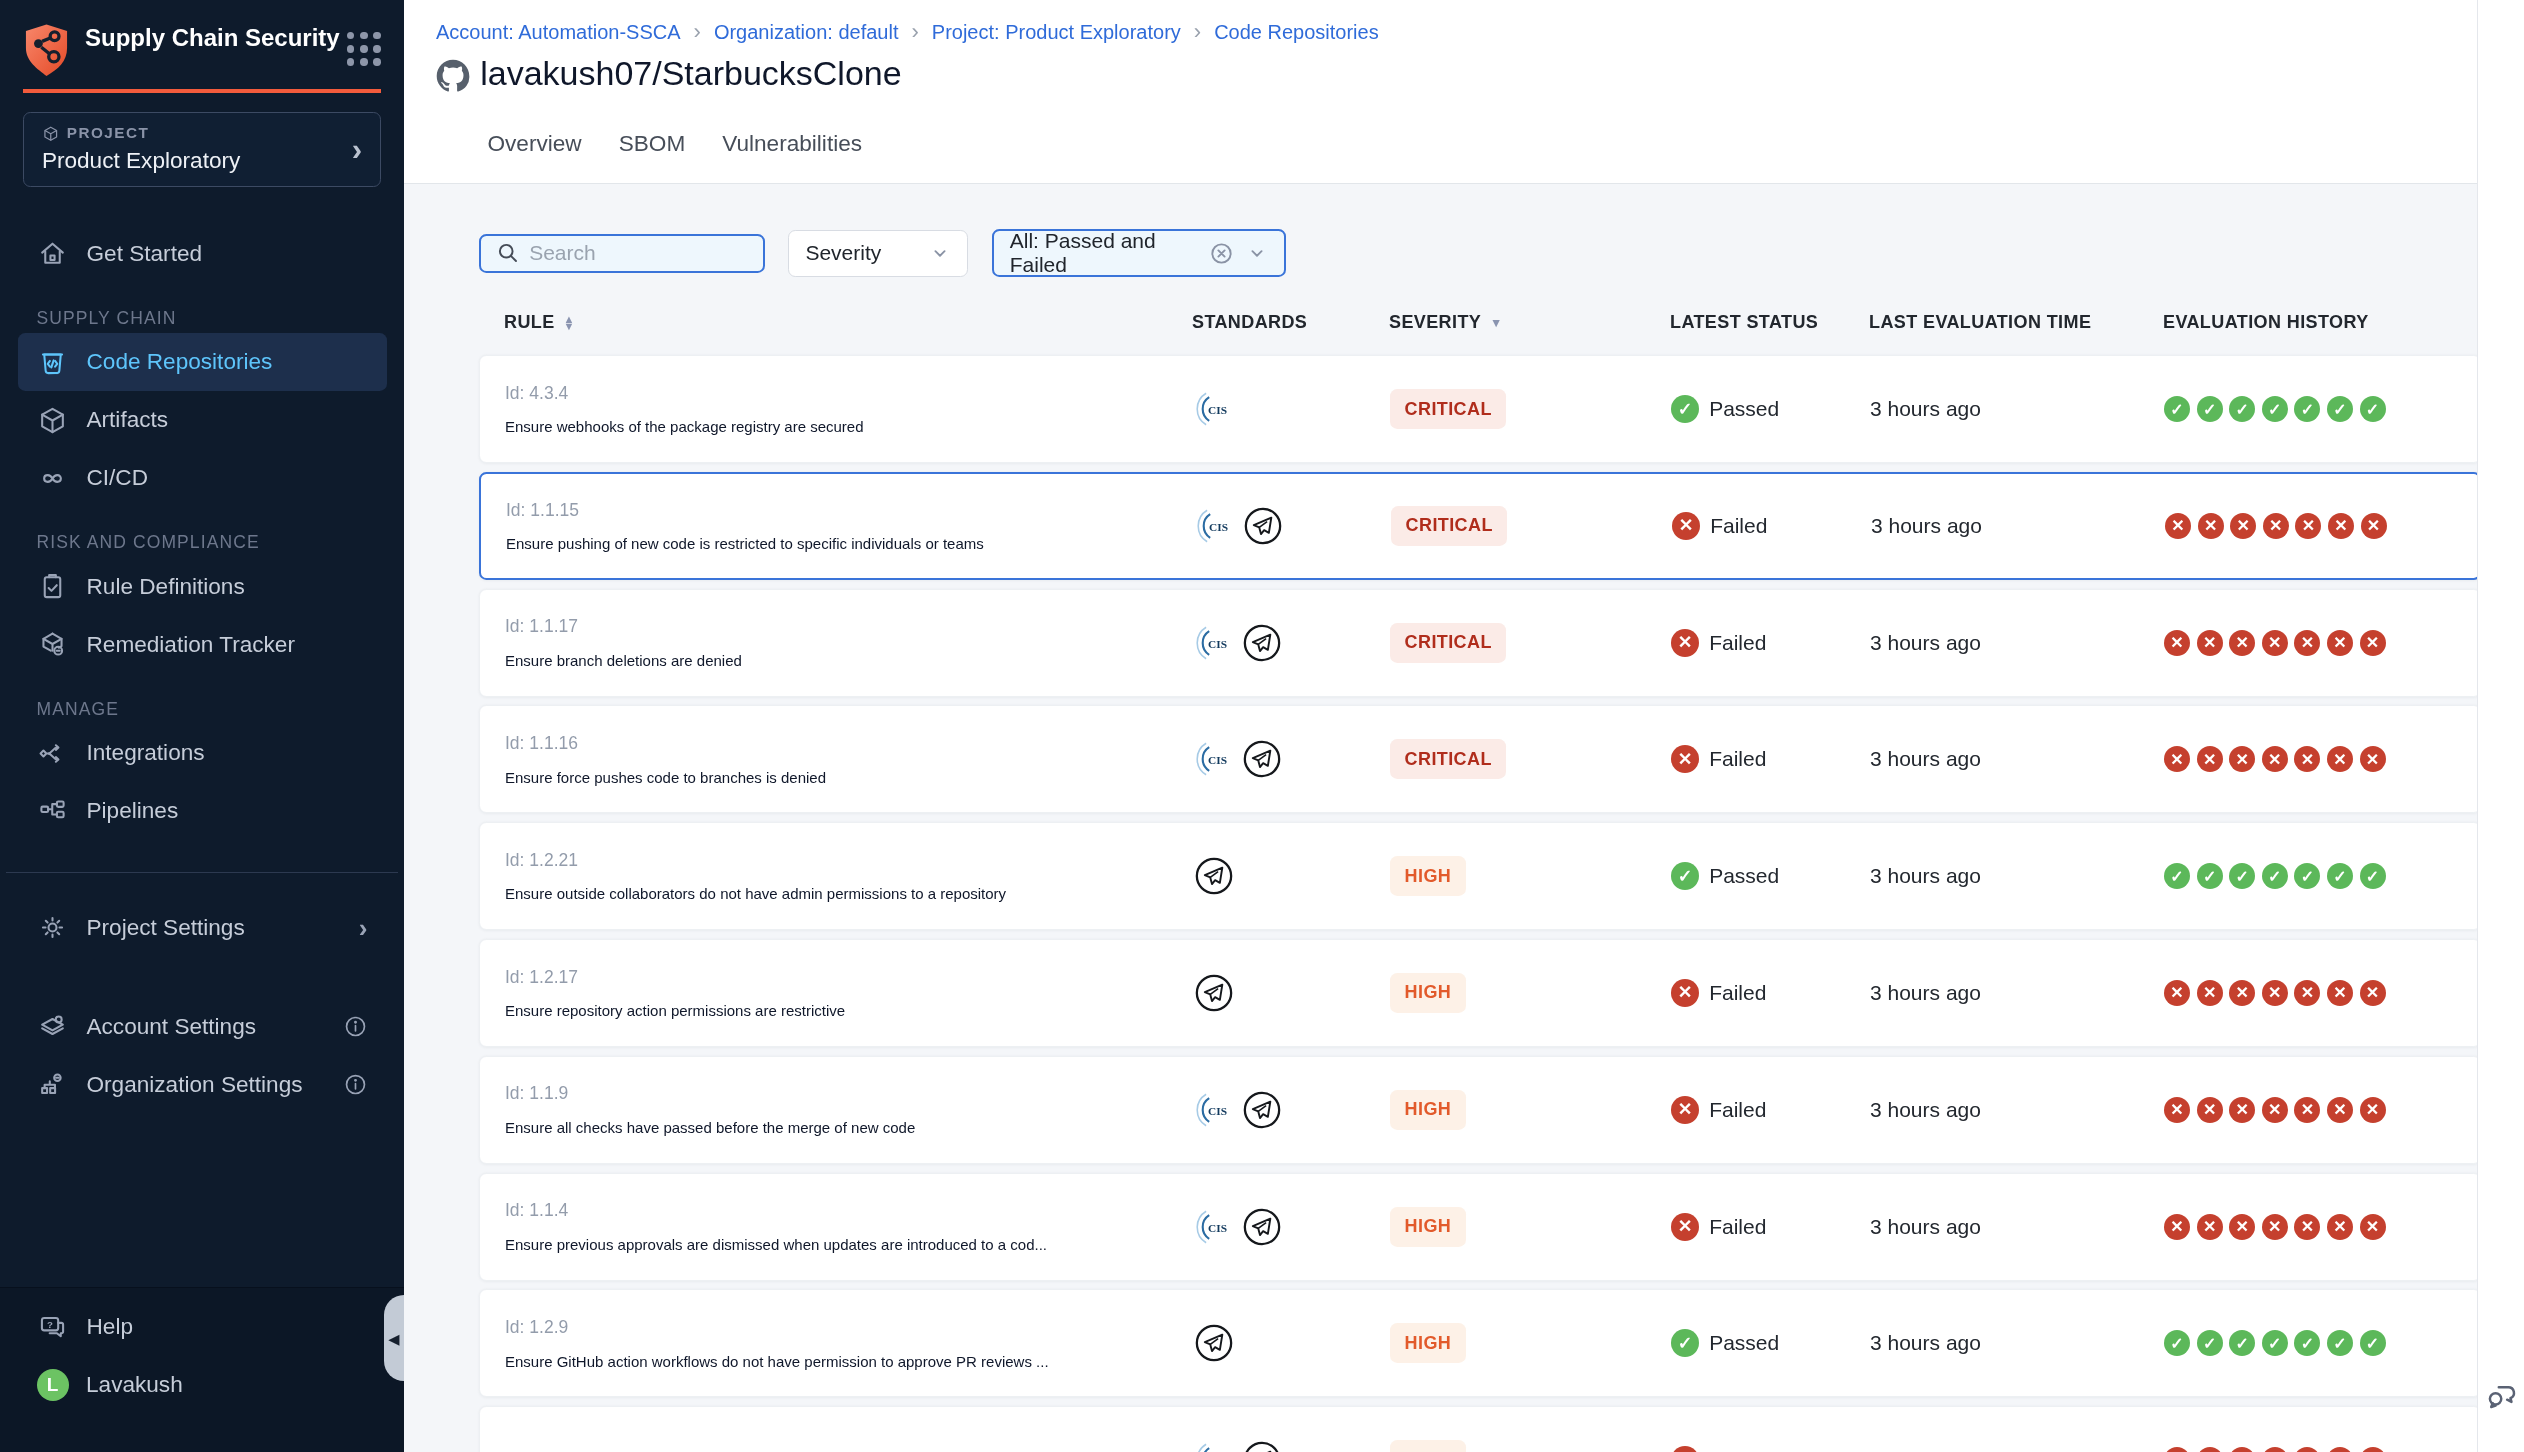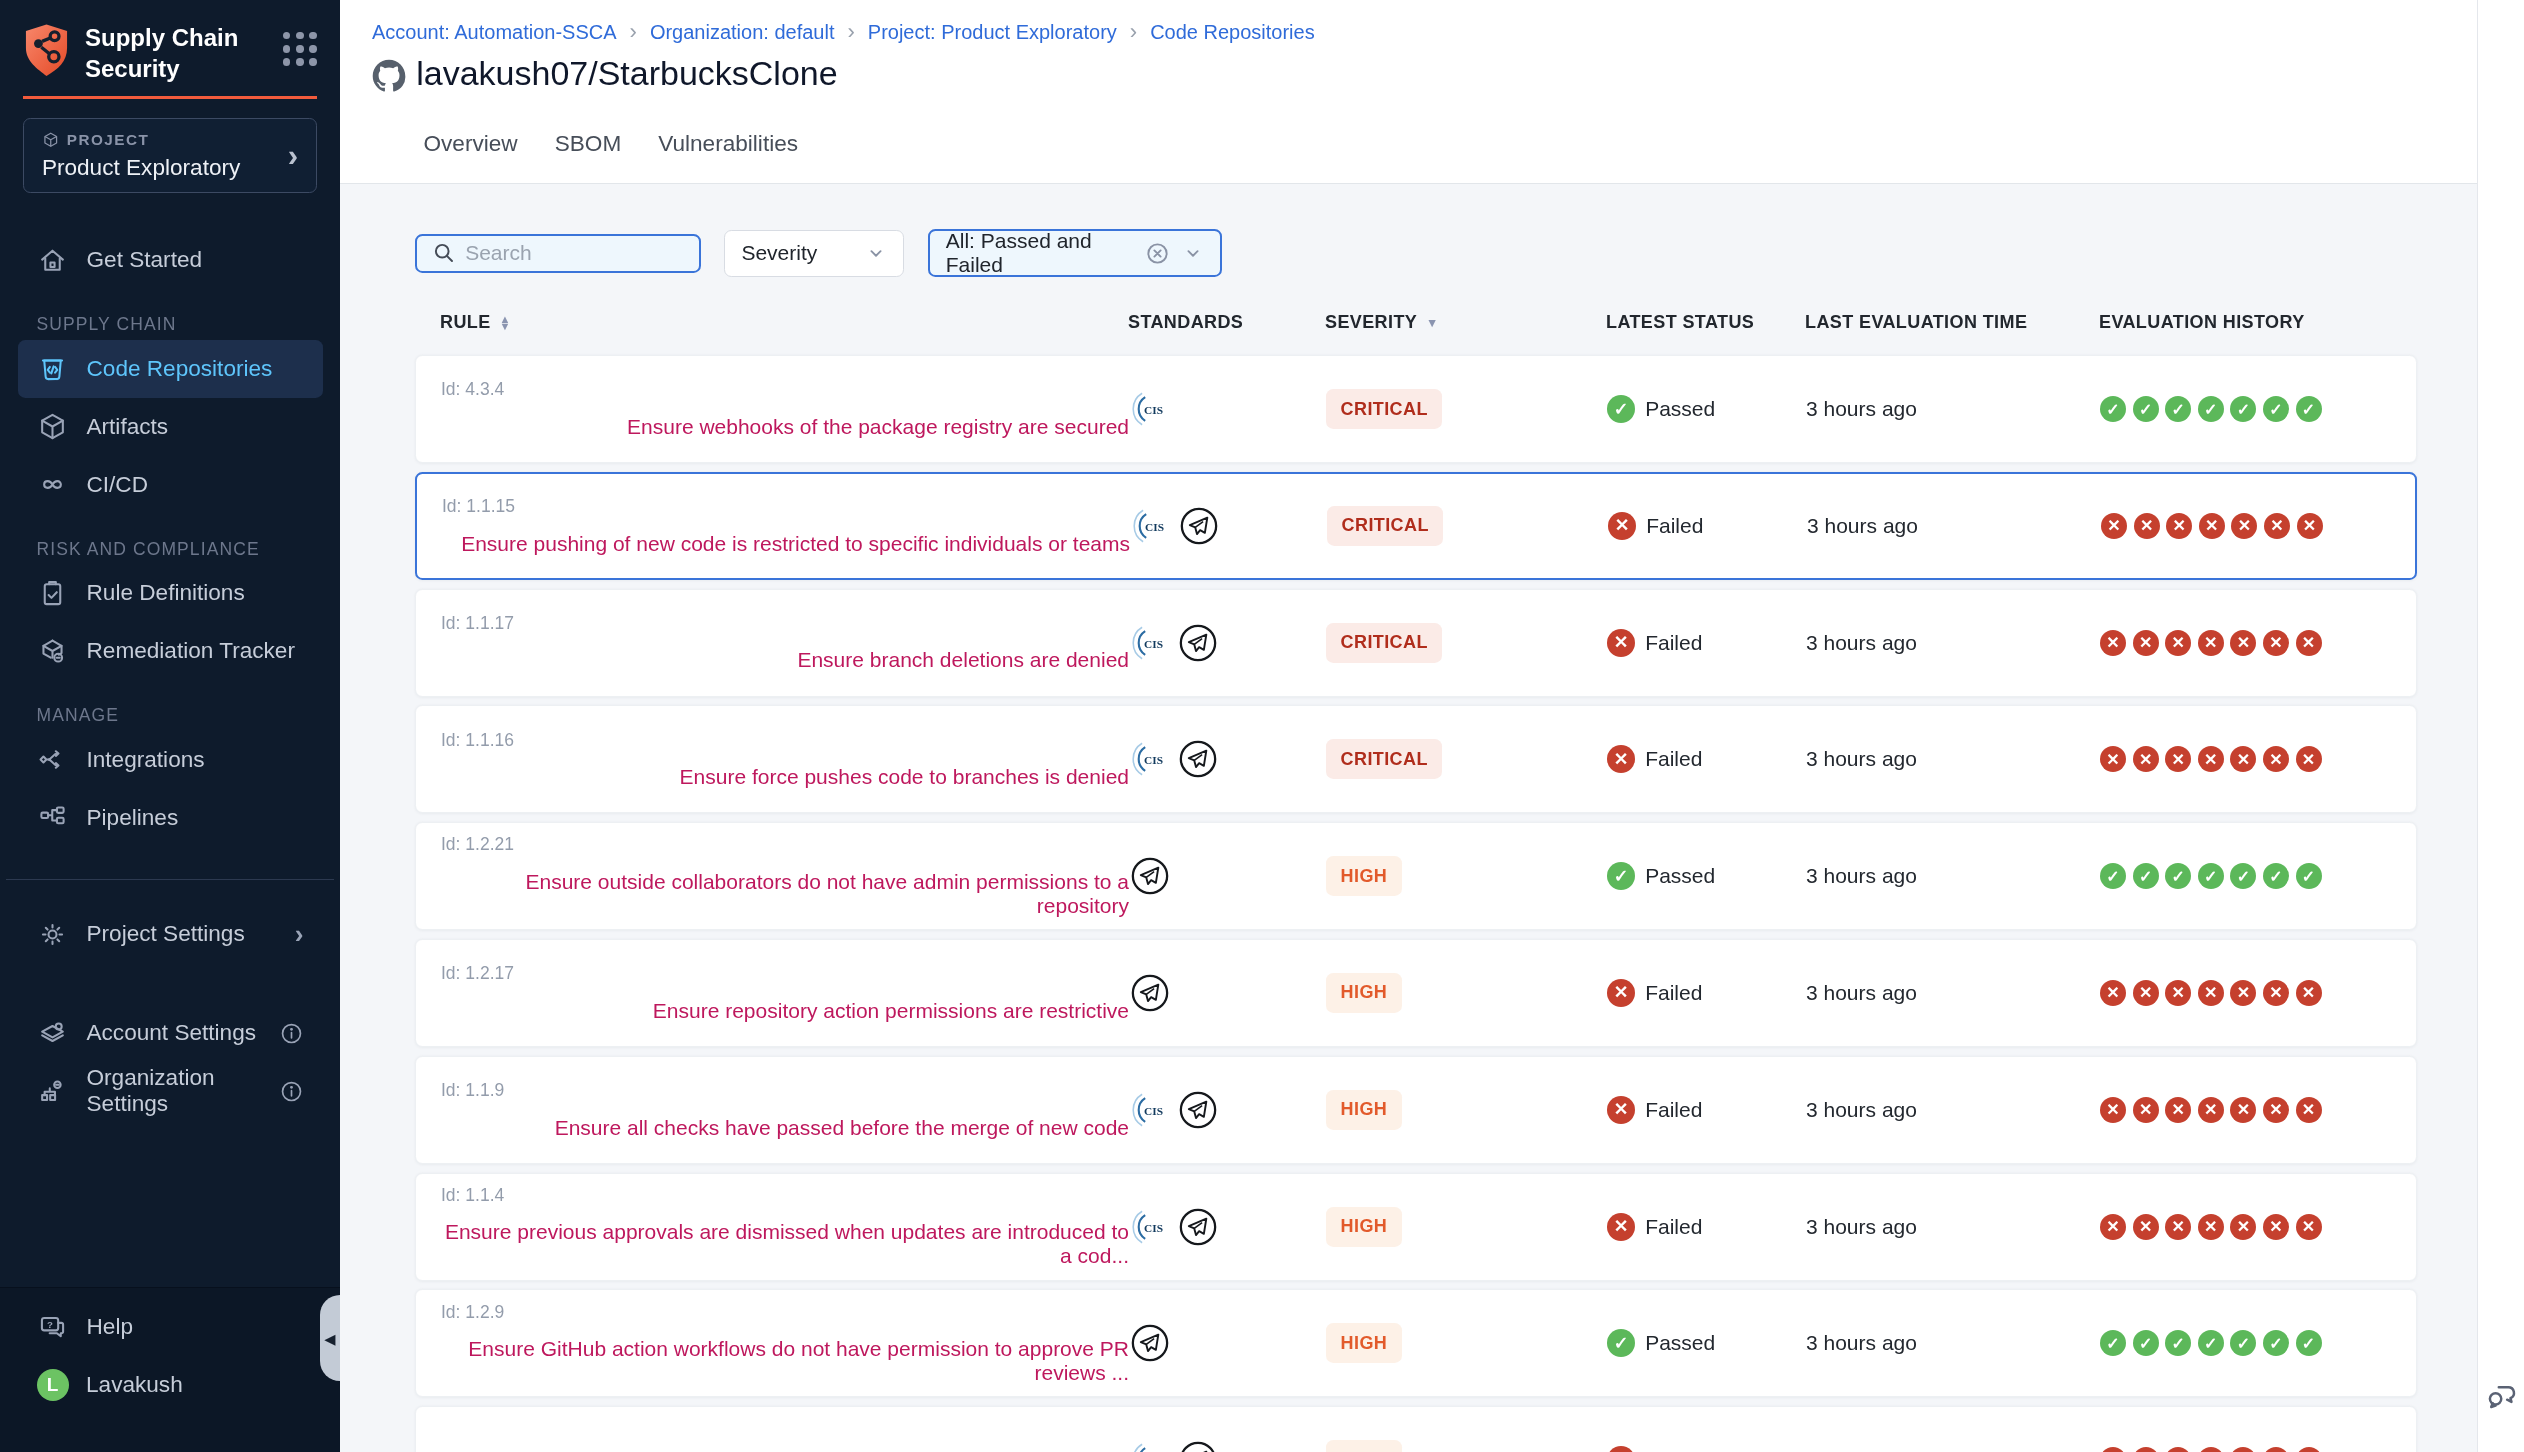--- a/index.html
+++ b/index.html
@@ -1,21 +1,21 @@
 <!DOCTYPE html>
 <html style="font-size:11.7px"><head>
 <meta charset="utf-8">
 <style>
   * { margin:0; padding:0; box-sizing:border-box; }
   html,body { width:2525px; height:1452px; }
   body { font-family:"Liberation Sans", sans-serif; background:#fff; overflow:hidden; }
   .app { position:relative; width:2525px; height:1452px; display:flex; }
 
   
-  .sidebar { width:340px; flex-shrink:0; background:#0e1b2c; color:#c6cdd9; display:flex; flex-direction:column; position:relative; }
+  .sidebar { width:404px; flex-shrink:0; background:#0e1b2c; color:#c6cdd9; display:flex; flex-direction:column; position:relative; }
   .side-top { padding:23.4px 23.4px 0; }
   .brand-row { display:flex; align-items:flex-start; }
   .shield { width:47px; height:54px; flex-shrink:0; }
   .brand-title { font-size:24px; font-weight:bold; color:#fff; line-height:1.26; margin-left:14.6px; flex:1; }
   .grid-icon { display:grid; grid-template-columns:repeat(3,7.3px); gap:5.8px; margin-top:8.8px; cursor:pointer; }
   .grid-icon span { width:7.3px; height:7.3px; border-radius:50%; background:#8d96a9; }
   .brand-divider { height:3.7px; background:#f25b3c; margin:11.7px 23.4px 0; }
   .project-card { margin:19px 23.4px 0; border:1.5px solid #3c4a63; border-radius:7.3px; padding:11.7px 17.5px; display:flex; align-items:center; background:#101f33; cursor:pointer; }
   .project-col { flex:1; min-width:0; }
   .project-label-row { display:flex; align-items:center; gap:7.3px; color:#8a93a8; }
@@ -65,21 +65,21 @@
   .thead { display:grid; grid-template-columns:688px 197px 281px 199px 294px 1fr; padding:0 25px; margin:35px 0 22px; width:2002px; font-size:18px; font-weight:bold; color:#22272e; letter-spacing:0.4px; align-items:center; }
   .th { display:flex; align-items:center; gap:8.8px; }
   .sort-stack { display:flex; flex-direction:column; line-height:.62; color:#8a94b0; font-size:11px; }
   .tri-desc { color:#8a94b0; font-size:12.4px; }
 
   .rows { width:2002px; }
   .row-card { display:grid; grid-template-columns:688px 197px 281px 199px 294px 1fr; padding:0 25px; background:#fff; border-radius:7.3px; border:1.5px solid #edf0f3; min-height:108px; margin-bottom:8.8px; align-items:center; box-shadow:0 0.7px 2.9px rgba(20,30,50,.05); cursor:pointer; }
   .row-card.selected { border:2.9px solid #3a74d9; }
   .rule-cell { display:flex; flex-direction:column; justify-content:center; gap:14.6px; padding:10.2px 0; }
   .rule-id { font-size:17.5px; color:#939cab; }
-  .rule-name { font-size:21px; color:#be185d;text-align:right; }
+  .rule-name { font-size:15px; color:#0f172a; }
   .standards-cell { display:flex; align-items:center; gap:5.8px; }
   .std-badge { width:42px; height:42px; display:flex; align-items:center; justify-content:center; }
   .std-badge svg { width:100%; height:100%; }
   .sev-badge { display:inline-block; font-size:18px; font-weight:bold; padding:9.5px 14.6px; border-radius:7.3px; letter-spacing:0.4px; justify-self:start; }
   .badge-critical { color:#b02d1c; background:#fbebe7; }
   .badge-high { color:#e25a2b; background:#fdf1e7; }
   .status-cell { display:flex; align-items:center; gap:10.2px; font-size:21px; color:#23282f; }
   .dot { width:28px; height:28px; border-radius:50%; color:#fff; display:flex; align-items:center; justify-content:center; font-size:17.5px; font-weight:bold; flex-shrink:0; }
   .dot.pass { background:#5cb85a; }
   .dot.fail { background:#c5402e; }

